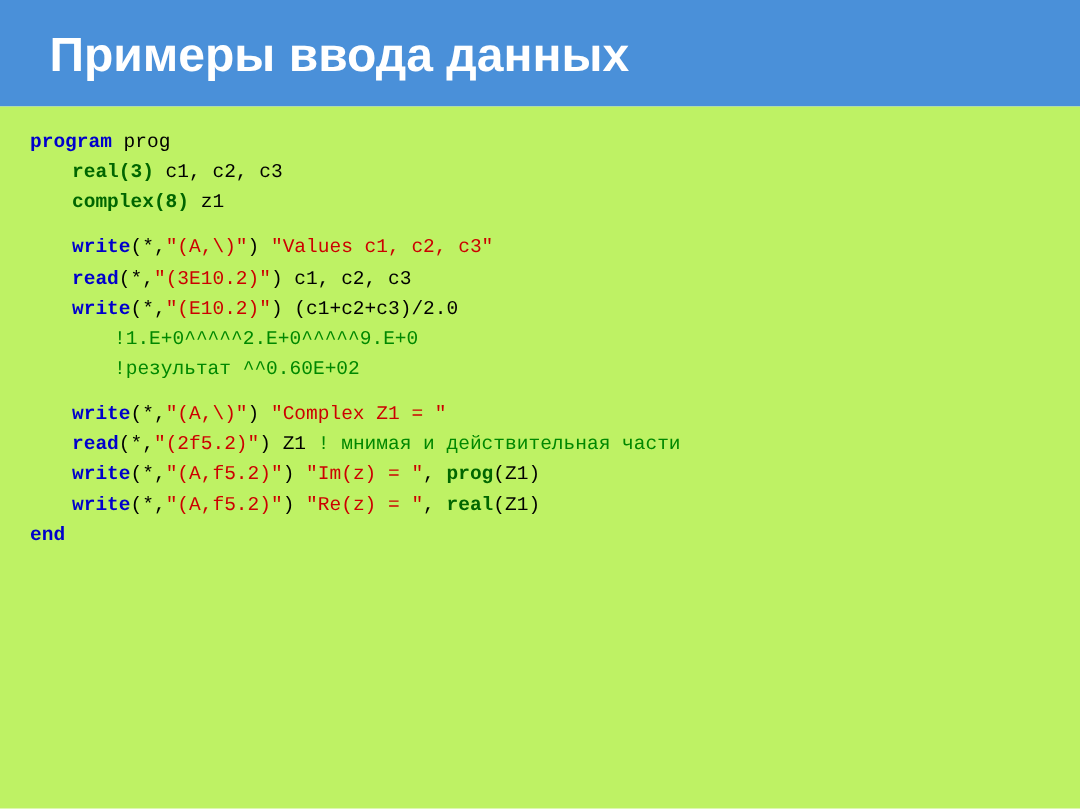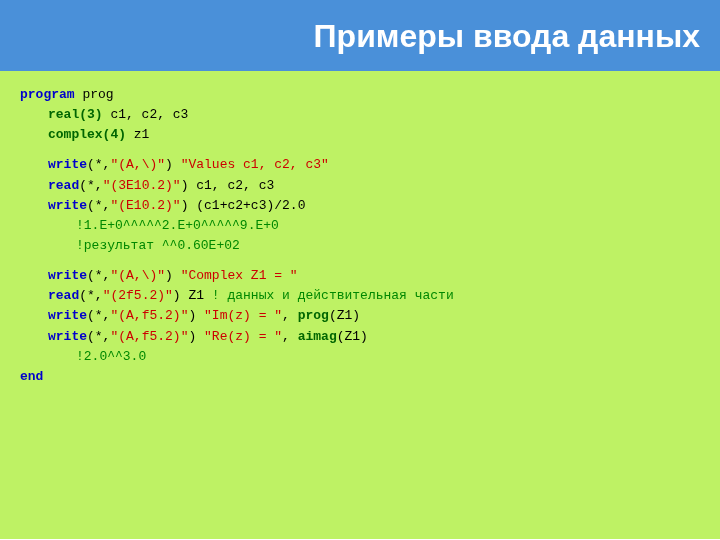--- a/index.html
+++ b/index.html
@@ -12,22 +12,22 @@
       width: 720px;
       height: 540px;
       background: #ffffff;
       font-family: Arial, sans-serif;
       overflow: hidden;
     }
 
     .header {
       background: #4a90d9;
       width: 100%;
-      padding: 18px 20px 16px 20px;
-      text-align: right;
+      padding: 18px 20px 16px 33px;
+      text-align: left;
     }
 
     .header h1 {
       font-size: 32px;
       font-weight: bold;
       color: #ffffff;
       font-family: Arial, sans-serif;
     }
 
     .content {
@@ -88,21 +88,21 @@
 
     <div>
       <span class="kw">program</span> prog
     </div>
 
     <div class="indent1">
       <span class="kw2">real(3)</span> c1, c2, c3
     </div>
 
     <div class="indent1">
-      <span class="kw2">complex(4)</span> z1
+      <span class="kw2">complex(8)</span> z1
     </div>
 
     <div class="blank"></div>
 
     <div class="indent1">
       <span class="kw">write</span>(*,<span class="str">"(A,\)"</span>) <span class="str">"Values c1, c2, c3"</span>
     </div>
 
     <div class="indent1">
       <span class="kw">read</span>(*,<span class="str">"(3E10.2)"</span>) c1, c2, c3
@@ -120,34 +120,31 @@
       <span class="comment">!результат ^^0.60E+02</span>
     </div>
 
     <div class="blank"></div>
 
     <div class="indent1">
       <span class="kw">write</span>(*,<span class="str">"(A,\)"</span>) <span class="str">"Complex Z1 = "</span>
     </div>
 
     <div class="indent1">
-      <span class="kw">read</span>(*,<span class="str">"(2f5.2)"</span>) Z1 <span class="comment">! данных и действительная части</span>
+      <span class="kw">read</span>(*,<span class="str">"(2f5.2)"</span>) Z1 <span class="comment">! мнимая и действительная части</span>
     </div>
 
     <div class="indent1">
       <span class="kw">write</span>(*,<span class="str">"(A,f5.2)"</span>) <span class="str">"Im(z) = "</span>, <span class="kw2">prog</span>(Z1)
     </div>
 
     <div class="indent1">
-      <span class="kw">write</span>(*,<span class="str">"(A,f5.2)"</span>) <span class="str">"Re(z) = "</span>, <span class="kw2">aimag</span>(Z1)
+      <span class="kw">write</span>(*,<span class="str">"(A,f5.2)"</span>) <span class="str">"Re(z) = "</span>, <span class="kw2">real</span>(Z1)
     </div>
 
-    <div class="indent2">
-      <span class="comment">!2.0^^3.0</span>
-    </div>
 
 
     <div>
       <span class="kw">end</span>
     </div>
 
   </div>
 </div>
 
 </body></html>

